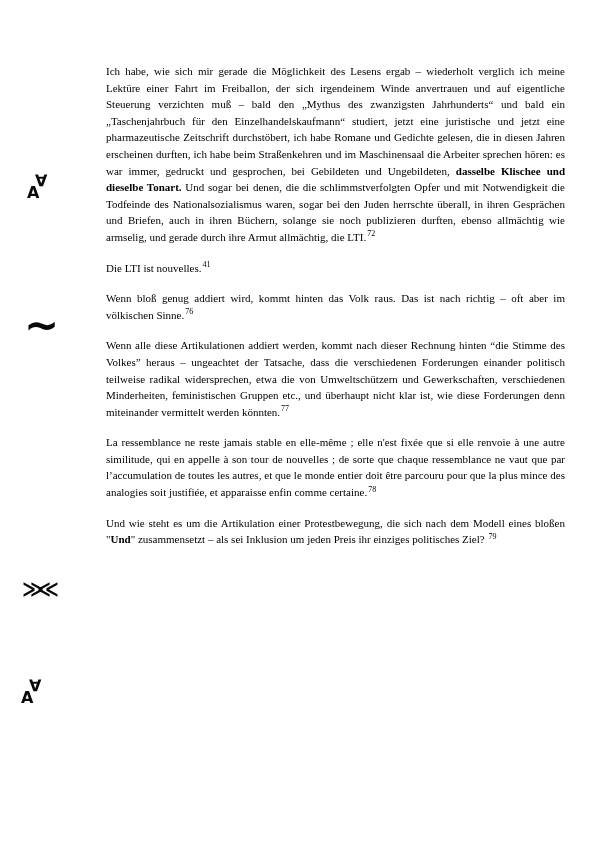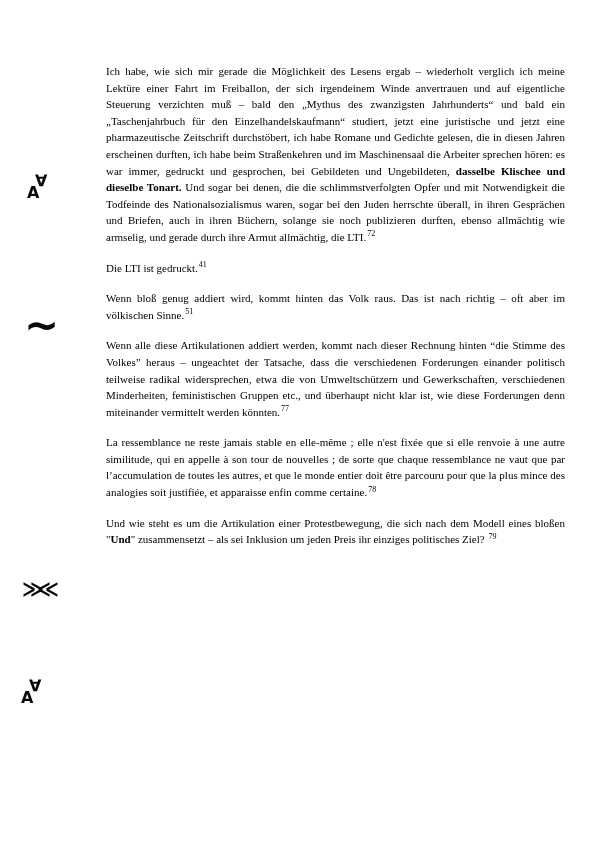--- a/index.html
+++ b/index.html
@@ -95,20 +95,20 @@
 
   <div class="mark" id="mark-3">≫≪</div>
 
   <div class="mark mark-af" id="mark-4">
     <span class="g-top">∀</span>
     <span class="g-bot">A</span>
   </div>
 
   <div class="text-column">
       <p><span>Ich habe, wie sich mir gerade die Möglichkeit des Lesens ergab – wiederholt verglich ich meine Lektüre einer Fahrt im Freiballon, der sich irgendeinem Winde anvertrauen und auf eigentliche Steuerung verzichten muß – bald den „Mythus des zwanzigsten Jahrhunderts“ und bald ein „Taschenjahrbuch für den Einzelhandelskaufmann“ studiert, jetzt eine juristische und jetzt eine pharmazeutische Zeitschrift durchstöbert, ich habe Romane und Gedichte gelesen, die in diesen Jahren erscheinen durften, ich habe beim Straßenkehren und im Maschinensaal die Arbeiter sprechen hören: es war immer, gedruckt und gesprochen, bei Gebildeten und Ungebildeten, </span><span class="b">dasselbe Klischee und dieselbe Tonart.</span><span> Und sogar bei denen, die die schlimmstverfolgten Opfer und mit Notwendigkeit die Todfeinde des Nationalsozialismus waren, sogar bei den Juden herrschte überall, in ihren Gesprächen und Briefen, auch in ihren Büchern, solange sie noch publizieren durften, ebenso allmächtig wie armselig, und gerade durch ihre Armut allmächtig, die LTI.</span><sup class="fn">72</sup></p>
-      <p><span>Die LTI ist gedruckt.</span><sup class="fn">41</sup></p>
-      <p><span>Wenn bloß genug addiert wird, kommt hinten das Volk raus. Das ist nach richtig – oft aber im völkischen Sinne.</span><sup class="fn">51</sup></p>
+      <p><span>Die LTI ist nouvelles.</span><sup class="fn">41</sup></p>
+      <p><span>Wenn bloß genug addiert wird, kommt hinten das Volk raus. Das ist nach richtig – oft aber im völkischen Sinne.</span><sup class="fn">76</sup></p>
       <p><span>Wenn alle diese Artikulationen addiert werden, kommt nach dieser Rechnung hinten “die Stimme des Volkes” heraus – ungeachtet der Tatsache, dass die verschiedenen Forderungen einander politisch teilweise radikal widersprechen, etwa die von Umweltschützern und Gewerkschaften, verschiedenen Minderheiten, feministischen Gruppen etc., und überhaupt nicht klar ist, wie diese Forderungen denn miteinander vermittelt werden könnten.</span><sup class="fn">77</sup></p>
       <p><span>La ressemblance ne reste jamais stable en elle-même ; elle n'est fixée que si elle renvoie à une autre similitude, qui en appelle à son tour de nouvelles ; de sorte que chaque ressemblance ne vaut que par l’accumulation de toutes les autres, et que le monde entier doit être parcouru pour que la plus mince des analogies soit justifiée, et apparaisse enfin comme certaine.</span><sup class="fn">78</sup></p>
       <p><span>Und wie steht es um die Artikulation einer Protestbewegung, die sich nach dem Modell eines bloßen "</span><span class="b">Und</span><span>" zusammensetzt – als sei Inklusion um jeden Preis ihr einziges politisches Ziel? </span><sup class="fn">79</sup></p>
     </div>
 
 </div>
 
 </body></html>

